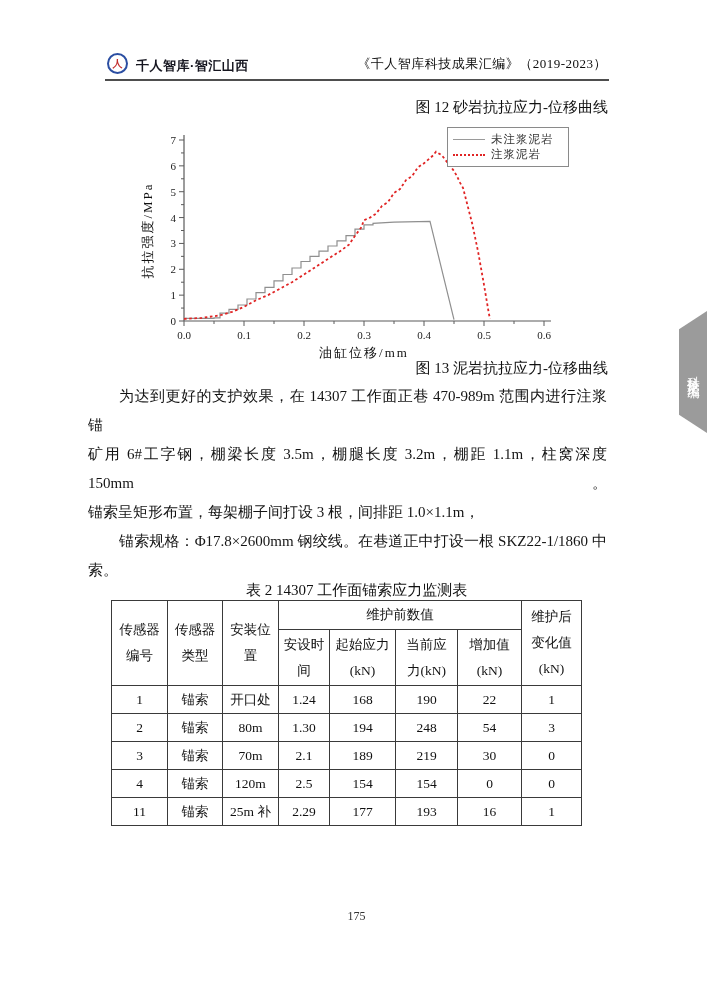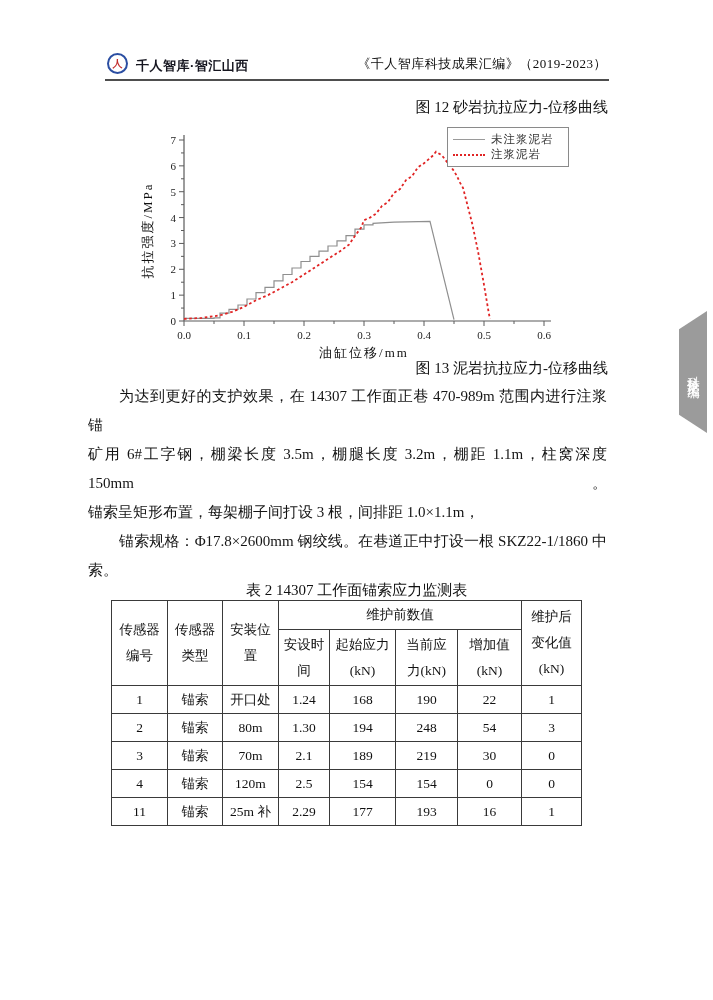--- a/index.html
+++ b/index.html
@@ -226,14 +226,15 @@
           <td>16</td>
           <td>1</td>
         </tr>
       </tbody>
   </table>
 
   <div class="side-tab">
     <span>科技论文汇编</span>
   </div>
 
+  <div class="page-num">175</div>
 
 </div>
 
 </body></html>

